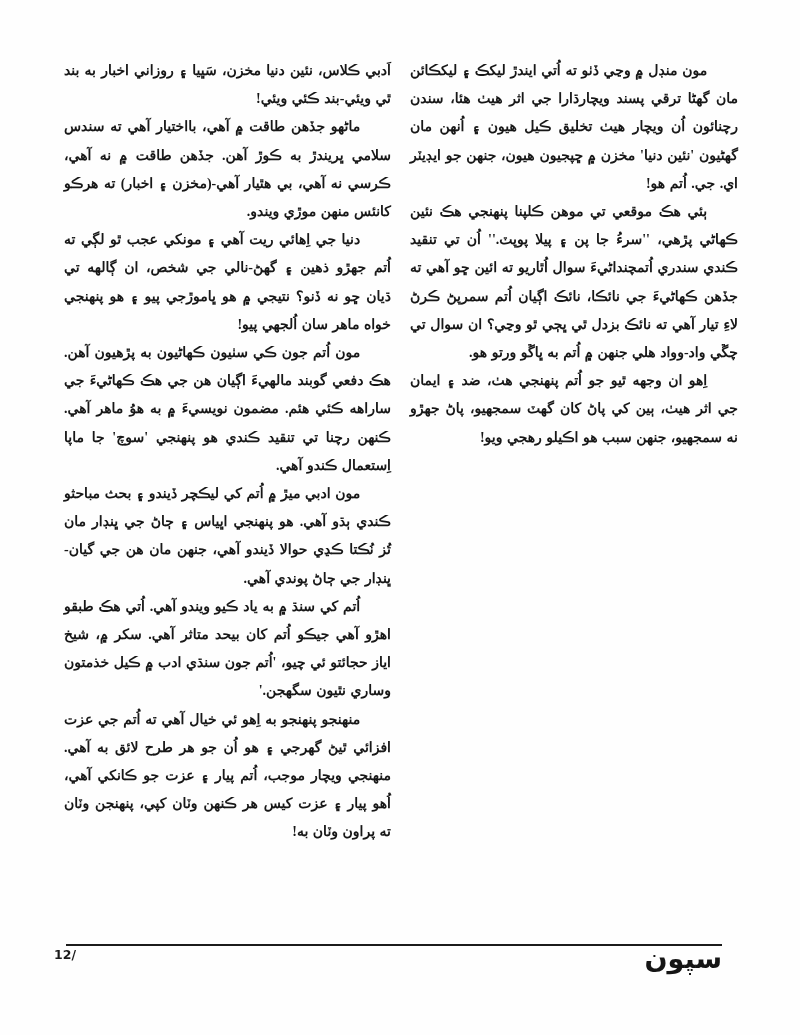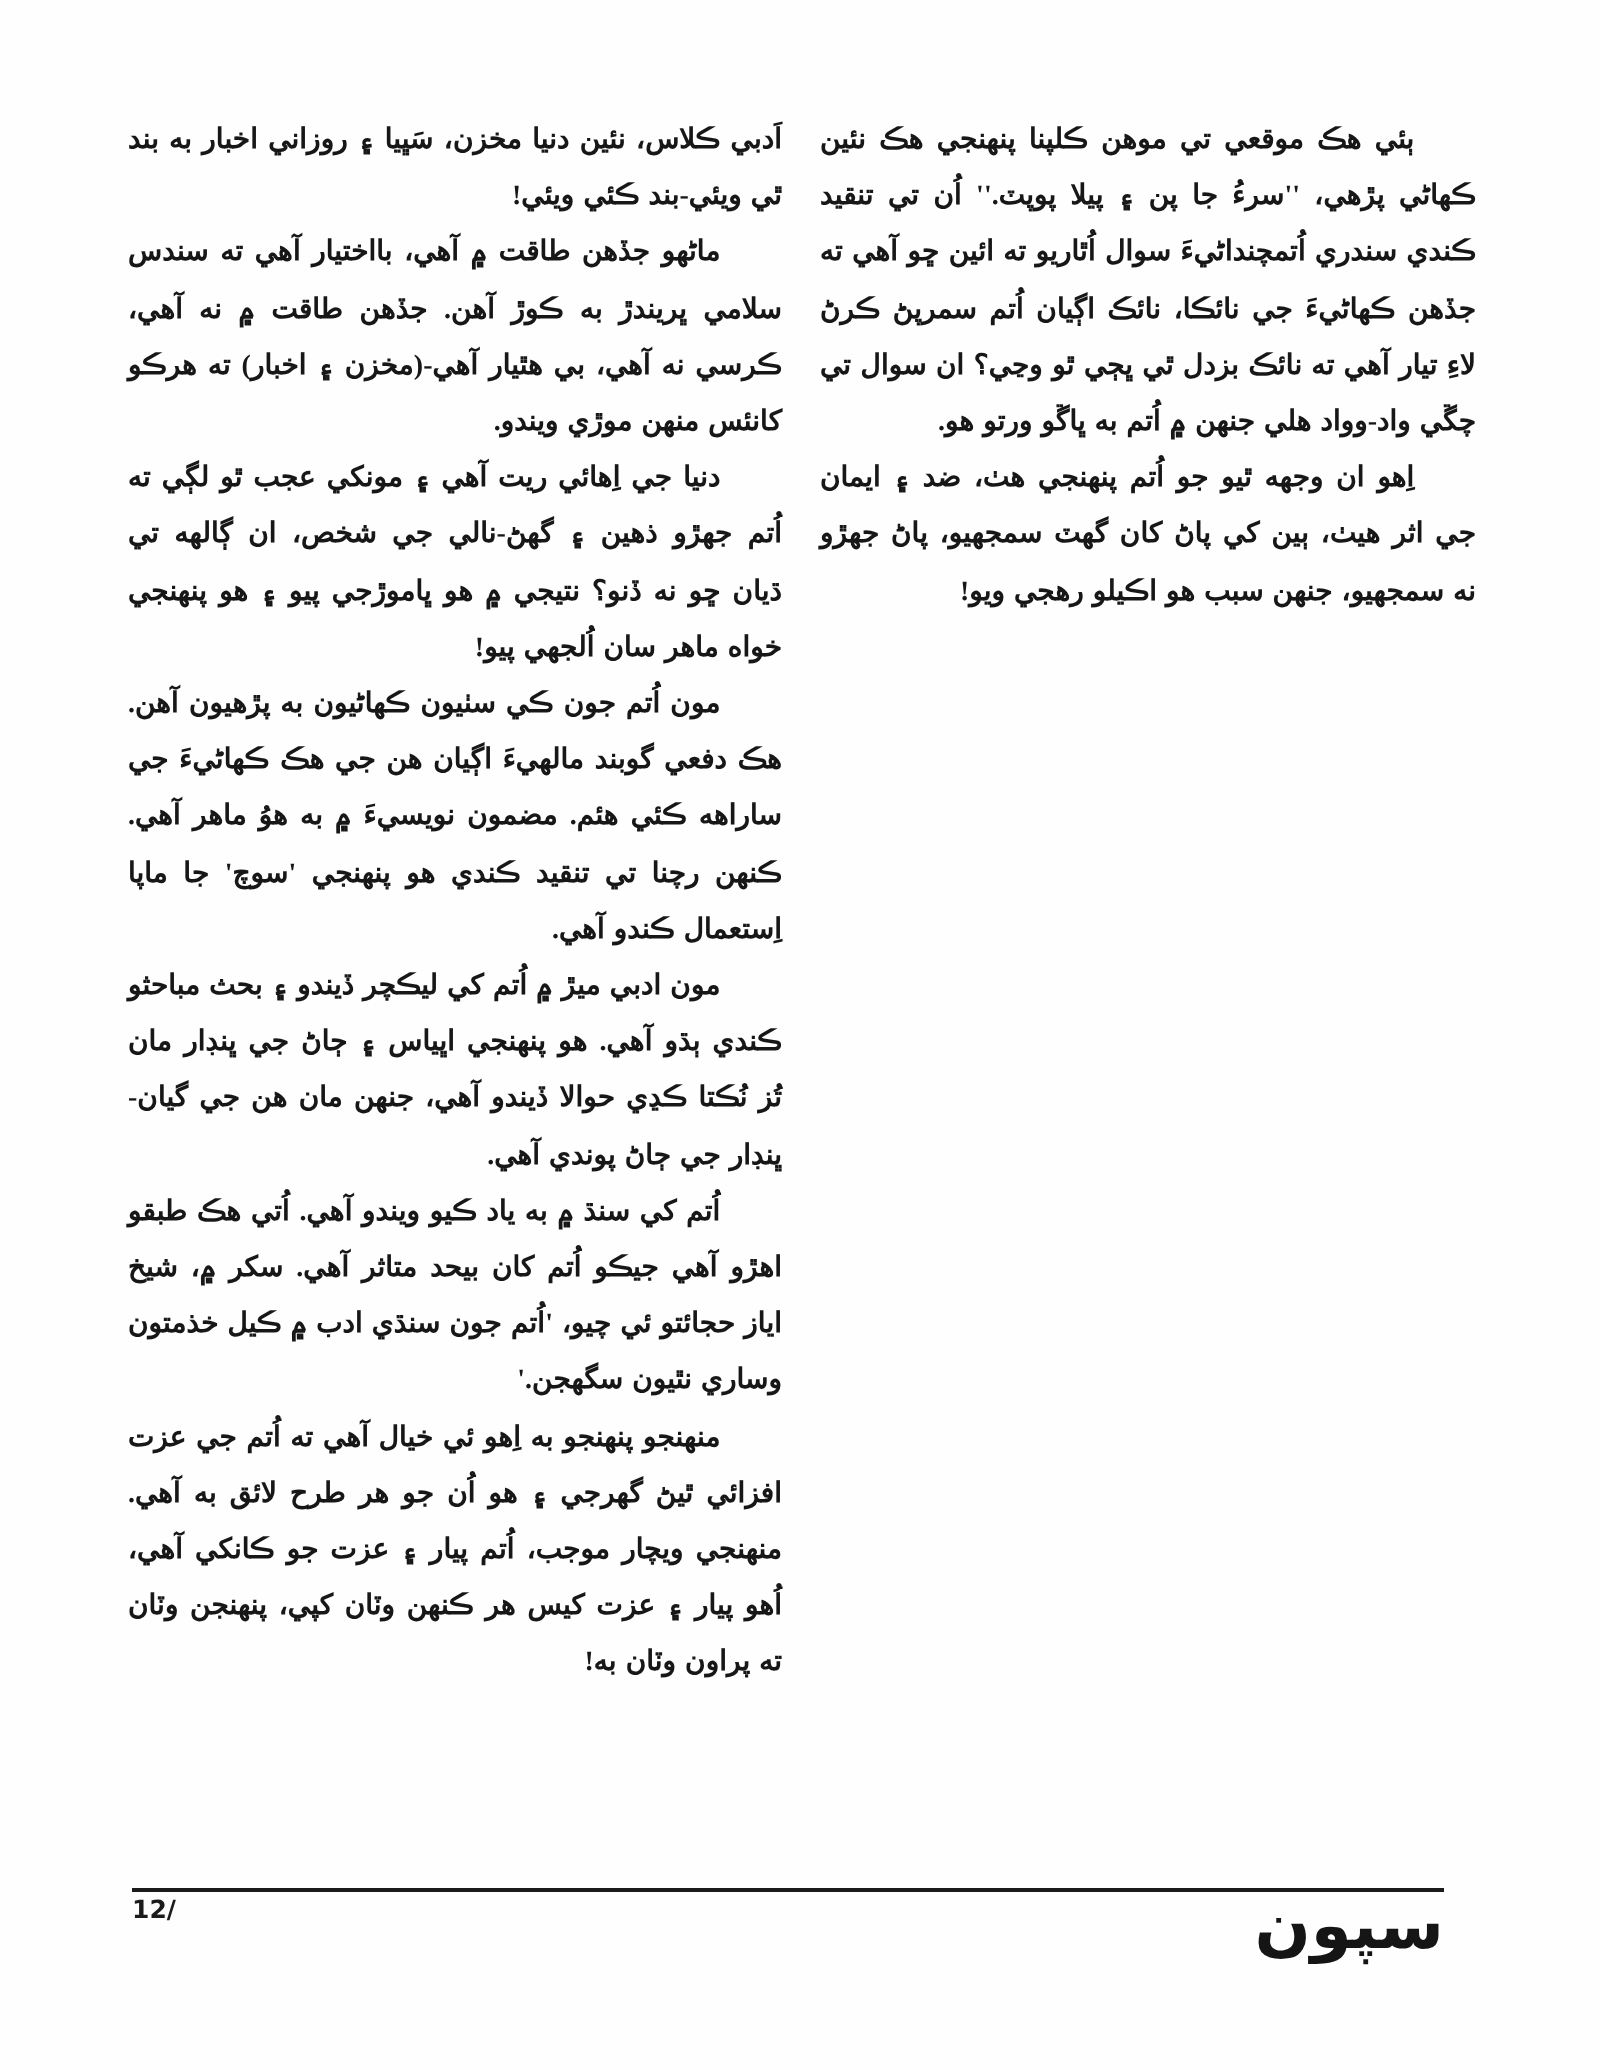--- a/index.html
+++ b/index.html
@@ -29,44 +29,45 @@
   .footer-rule {
     position: absolute;
     left: 66px;
     top: 944px;
     width: 656px;
     height: 2px;
     background: #1b1b1b;
   }
   .page-number {
     position: absolute;
-    left: 66px;
+    left: 54px;
     top: 947px;
     font-size: 12.5px;
     font-weight: 700;
     font-family: "DejaVu Sans", sans-serif;
     color: #1b1b1b;
   }
   .magazine-title {
     position: absolute;
     right: 78px;
     top: 943px;
     direction: rtl;
-    font-size: 33px;
+    font-size: 27px;
     font-weight: 700;
     color: #151515;
     line-height: 1.2;
   }
 </style>
 </head>
 <body>
 
 <div class="page">
 
   <div class="col col-right">
+    <p class="para">مون منڊل ۾ وڃي ڏٺو ته اُتي ايندڙ ليکڪ ۽ ليکڪائن مان گهڻا ترقي پسند ويچارڌارا جي اثر هيٺ هئا، سندن رچنائون اُن ويچار هيٺ تخليق ڪيل هيون ۽ اُنهن مان گهڻيون 'نئين دنيا' مخزن ۾ ڇپجيون هيون، جنهن جو ايڊيٽر اي. جي. اُتم هو!</p>
     <p class="para">ٻئي هڪ موقعي تي موهن ڪلپنا پنهنجي هڪ نئين ڪهاڻي پڙهي، ''سرءُ جا پن ۽ پيلا پوپٽ.'' اُن تي تنقيد ڪندي سندري اُتمچنداڻيءَ سوال اُٿاريو ته ائين ڇو آهي ته جڏهن ڪهاڻيءَ جي نائڪا، نائڪ اڳيان اُتم سمرپڻ ڪرڻ لاءِ تيار آهي ته نائڪ بزدل ٿي ڀڄي ٿو وڃي؟ ان سوال تي چڱي واد-وواد هلي جنهن ۾ اُتم به ڀاڱو ورتو هو.</p>
     <p class="para">اِهو ان وجهه ٿيو جو اُتم پنهنجي هٺ، ضد ۽ ايمان جي اثر هيٺ، ٻين کي پاڻ کان گهٽ سمجهيو، پاڻ جهڙو نه سمجهيو، جنهن سبب هو اڪيلو رهجي ويو!</p>
 
   </div>
 
   <div class="col col-left">
     <p class="para no-indent">اَدبي ڪلاس، نئين دنيا مخزن، سَڀيا ۽ روزاني اخبار به بند ٿي ويئي-بند ڪئي ويئي!</p>
     <p class="para">ماڻهو جڏهن طاقت ۾ آهي، بااختيار آهي ته سندس سلامي ڀريندڙ به ڪوڙ آهن. جڏهن طاقت ۾ نه آهي، ڪرسي نه آهي، بي هٿيار آهي-(مخزن ۽ اخبار) ته هرڪو کانئس منهن موڙي ويندو.</p>
     <p class="para">دنيا جي اِهائي ريت آهي ۽ مونکي عجب ٿو لڳي ته اُتم جهڙو ذهين ۽ گهڻ-نالي جي شخص، ان ڳالهه تي ڌيان ڇو نه ڏنو؟ نتيجي ۾ هو ڀاموڙجي پيو ۽ هو پنهنجي خواه ماهر سان اُلجهي پيو!</p>
     <p class="para">مون اُتم جون ڪي سٺيون ڪهاڻيون به پڙهيون آهن. هڪ دفعي گوبند مالهيءَ اڳيان هن جي هڪ ڪهاڻيءَ جي ساراهه ڪئي هئم. مضمون نويسيءَ ۾ به هوُ ماهر آهي. ڪنهن رچنا تي تنقيد ڪندي هو پنهنجي 'سوچ' جا ماپا اِستعمال ڪندو آهي.</p>

